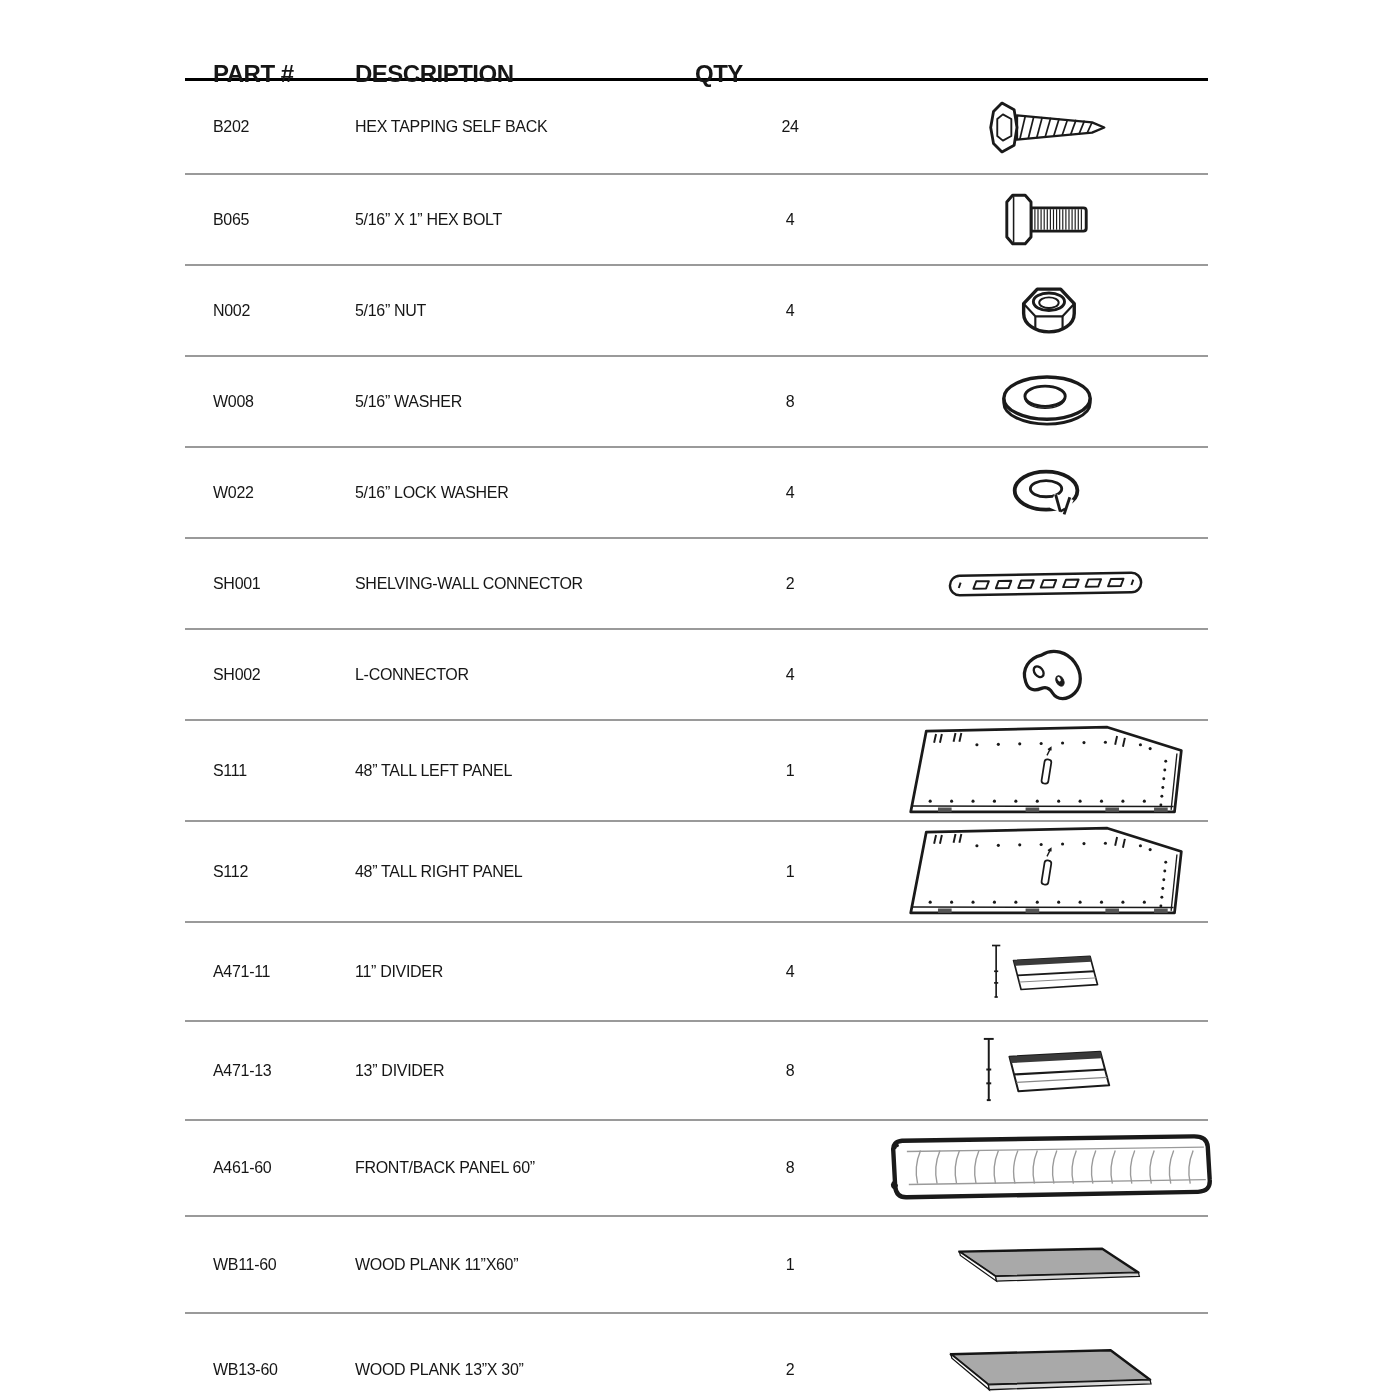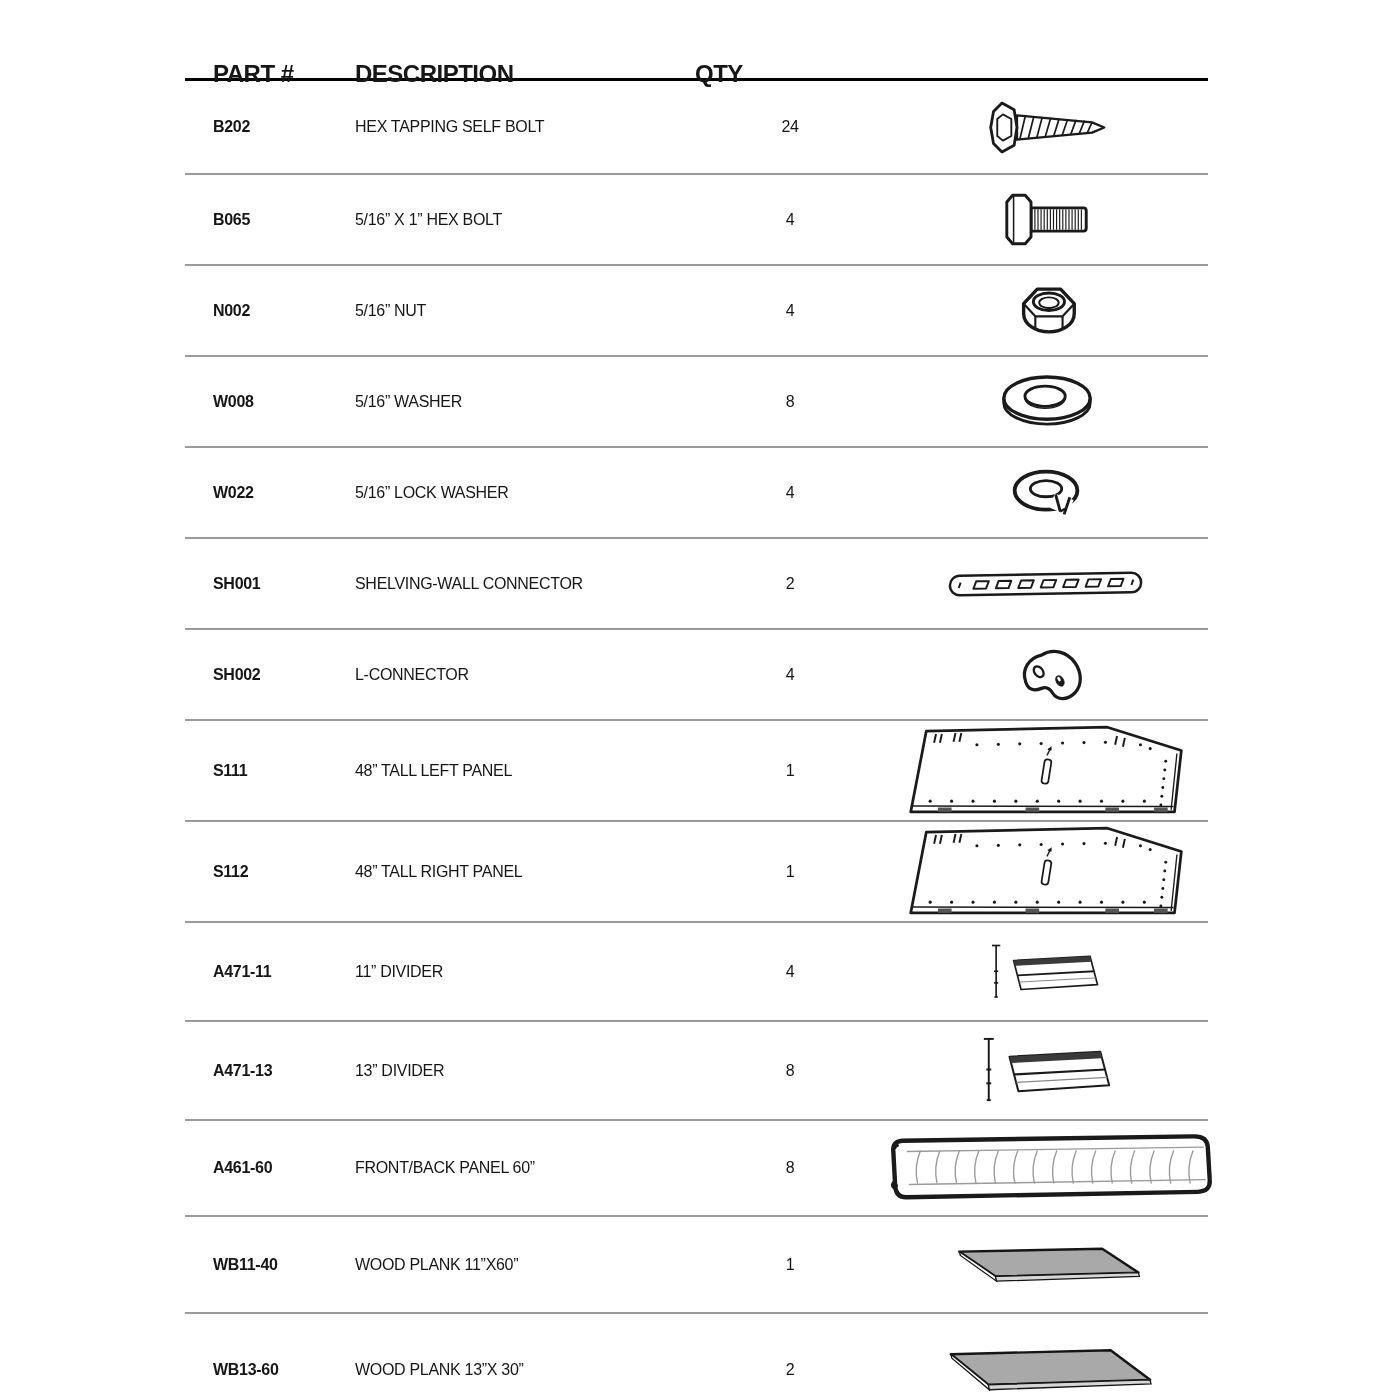--- a/index.html
+++ b/index.html
@@ -18,39 +18,39 @@
   .h-item  { left:700px; width:323px; text-align:center; }
   .h-item .note { display:block; font-size:13px; font-weight:bold; letter-spacing:-0.3px; margin-top:3px; }
 
   
   .row {
     display:grid; grid-template-columns:170px 340px 190px 1fr;
     align-items:center; border-bottom:2px solid #9a9a9a; height:89px;
   }
   .row:last-child { border-bottom:none; }
   .cell { font-size:16px; letter-spacing:-0.3px; white-space:nowrap; }
-  .cell-part { padding-left:28px;font-weight:bold; }
+  .cell-part { padding-left:28px; }
   .cell-qty  { text-align:center; }
   .cell-item { display:flex; justify-content:center; align-items:center; }
   .cell-item svg { display:block; }
 </style>
 </head>
 <body>
 
 <div class="page">
   <div class="table">
     <div class="thead">
       <div class="h h-part">PART #</div>
       <div class="h h-desc">DESCRIPTION</div>
       <div class="h h-qty">QTY</div>
     </div>
     <div id="rows">
         <div class="row" style="height: 92px;">
           <div class="cell cell-part">B202</div>
-          <div class="cell cell-desc">HEX TAPPING SELF BOLT</div>
+          <div class="cell cell-desc">HEX TAPPING SELF BACK</div>
           <div class="cell cell-qty">24</div>
           <div class="cell cell-item">
             <span>
               <svg width="122" height="55" viewBox="0 0 130 58" xmlns="http://www.w3.org/2000/svg">
                 <g fill="#fff" stroke="#1a1a1a" stroke-linejoin="round">
       <path d="M33,16 L113,23.5 L126,29 L113,34.5 L33,42 Z" stroke-width="2.5"></path>
       <g stroke-width="1.8" fill="none">
                     <line x1="42" y1="16.2" x2="36" y2="41.8"></line>
                     <line x1="51" y1="17.0" x2="45" y2="41.0"></line>
                     <line x1="60" y1="17.8" x2="54" y2="40.2"></line>
@@ -393,21 +393,21 @@
                     <path d="M276,20 q-7,17 -3,34"></path>
                     <path d="M296,20 q-7,17 -3,34"></path>
                     <path d="M316,20 q-7,17 -3,34"></path>
       </g>
     </g>
               </svg>
             </span>
           </div>
         </div>
         <div class="row" style="height: 95px;">
-          <div class="cell cell-part">WB11-40</div>
+          <div class="cell cell-part">WB11-60</div>
           <div class="cell cell-desc">WOOD PLANK 11”X60”</div>
           <div class="cell cell-qty">1</div>
           <div class="cell cell-item">
             <span>
               <svg width="200" height="44" viewBox="0 0 210 46" xmlns="http://www.w3.org/2000/svg">
                 <g stroke="#151515">
         <polygon points="13,9 163,6 201,31 51,35" fill="#a9a9a9" stroke-width="2.5" stroke-linejoin="round"></polygon>
         <polygon points="13,9 51,35 52,40 14,13" fill="#fff" stroke-width="1.3"></polygon>
         <polygon points="51,35 201,31 202,35 52,40" fill="#d6d6d6" stroke-width="1.3"></polygon>
       </g>

